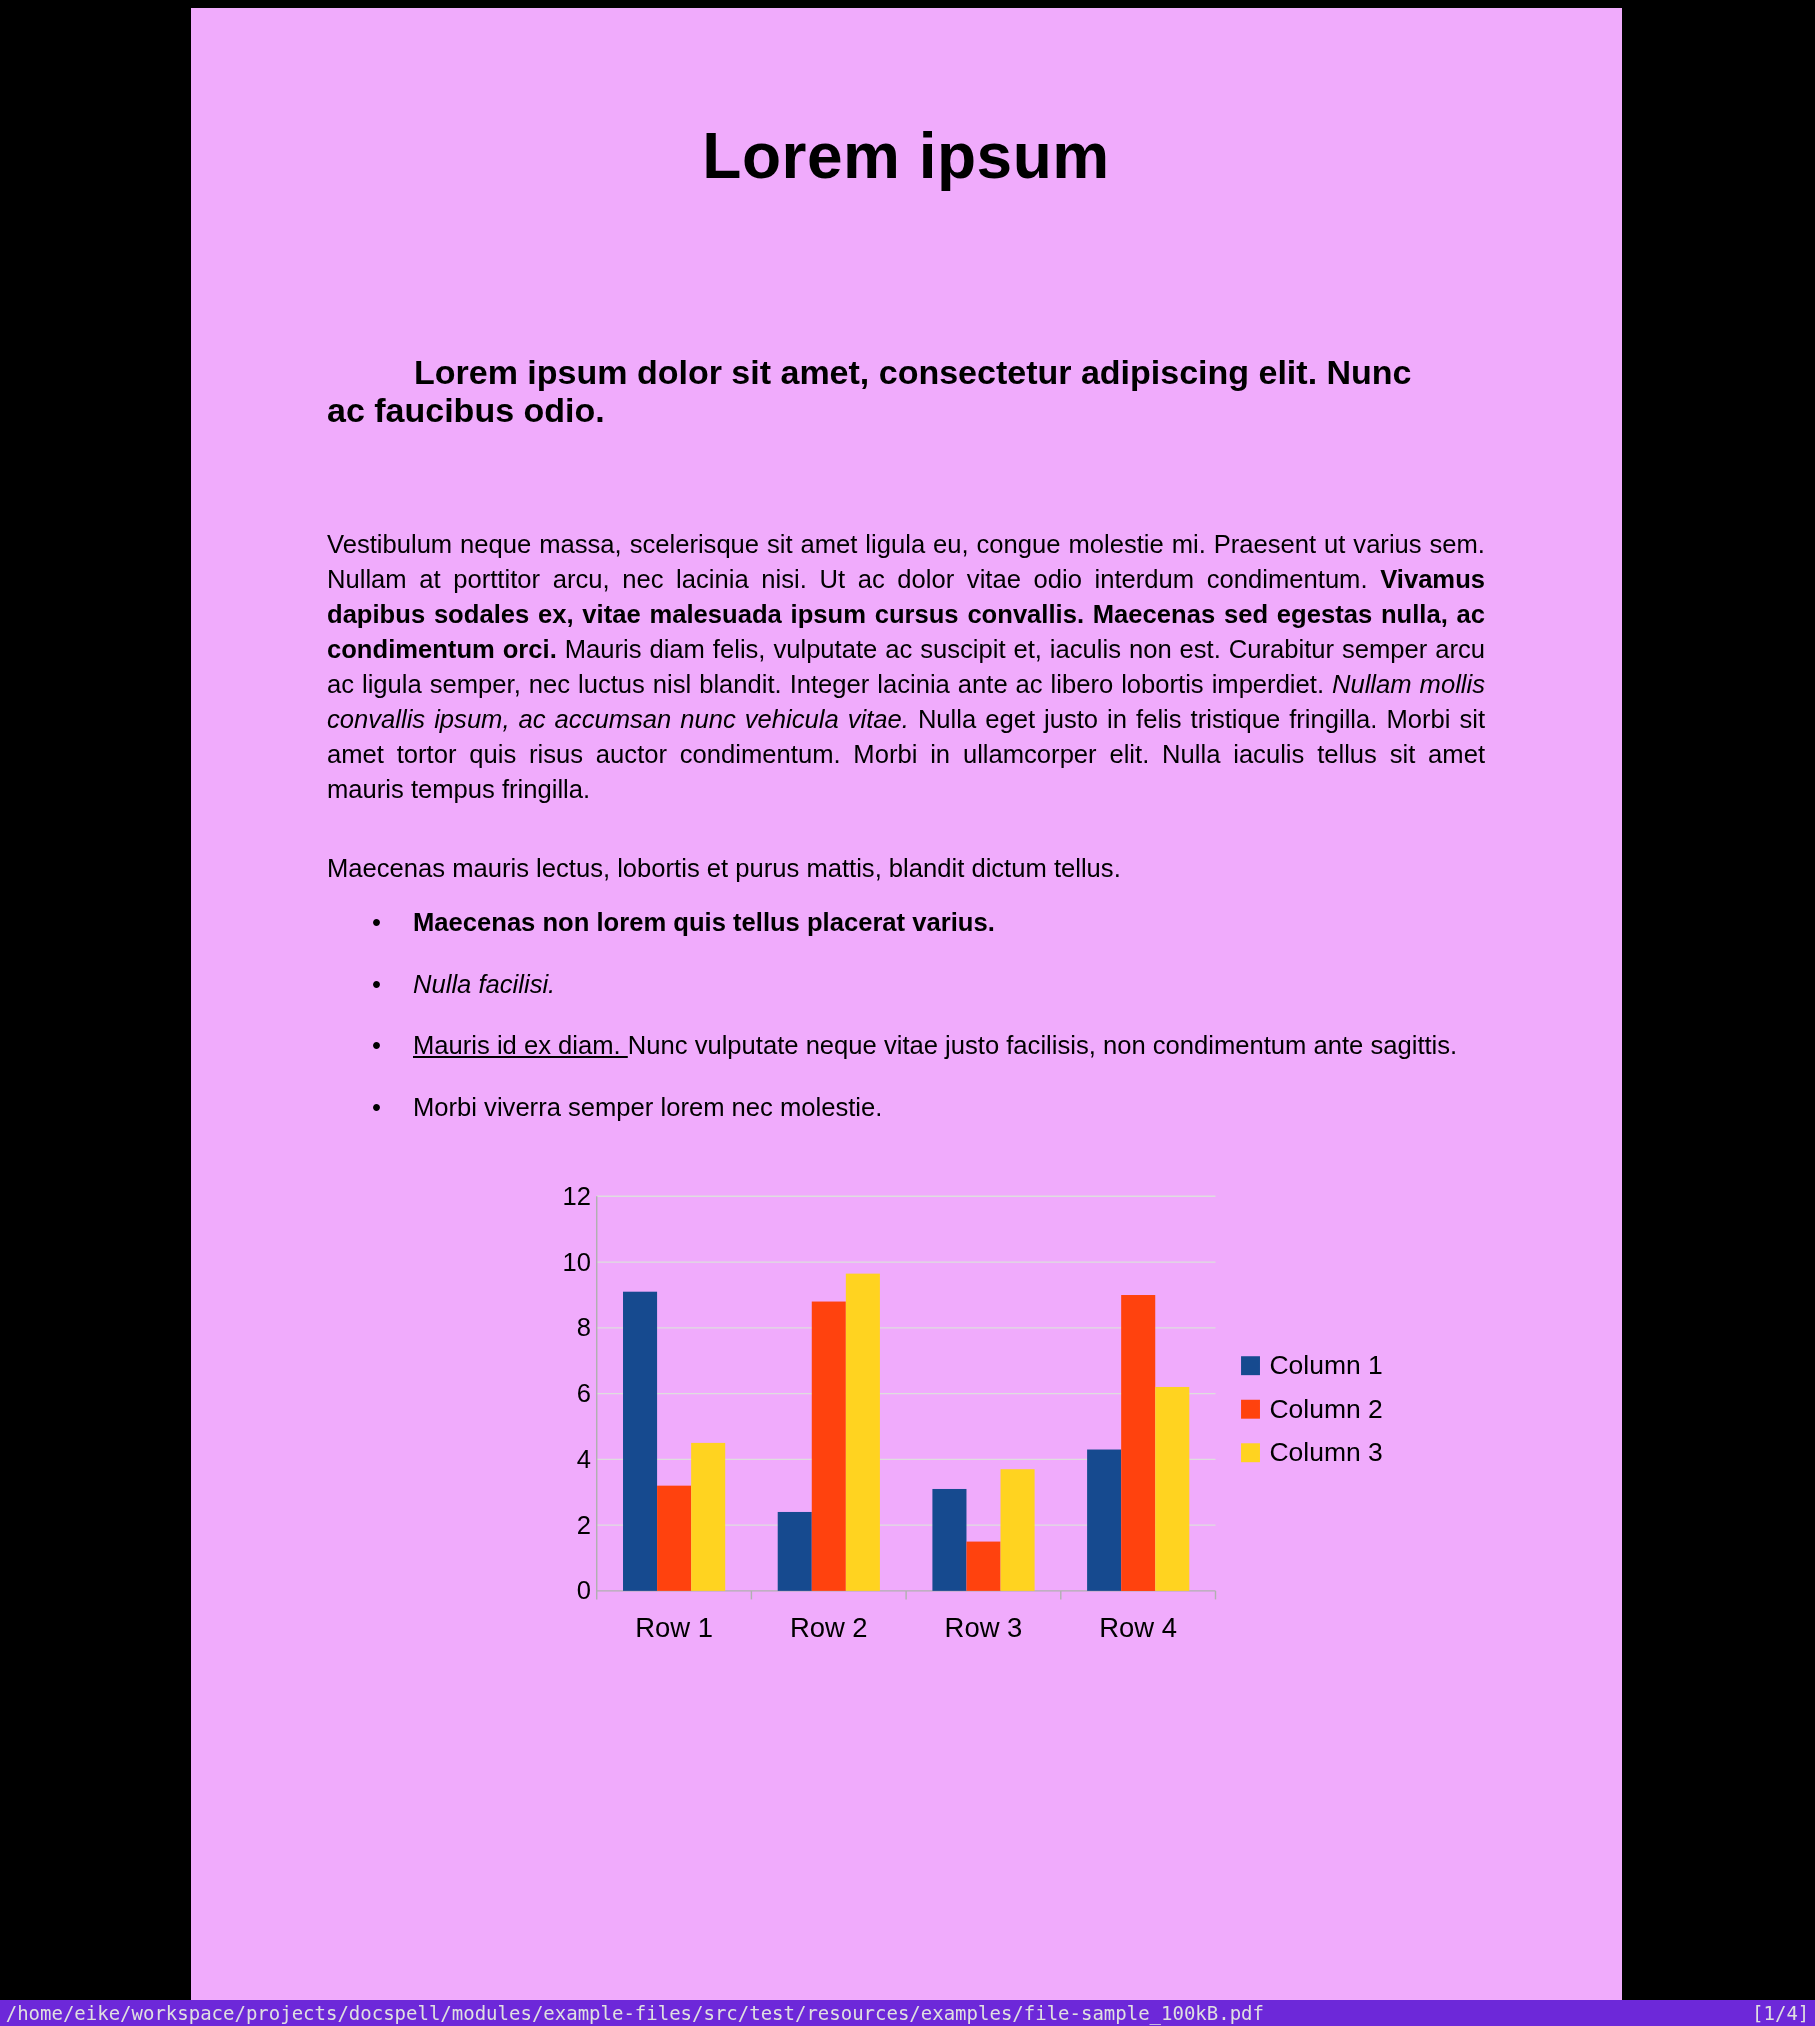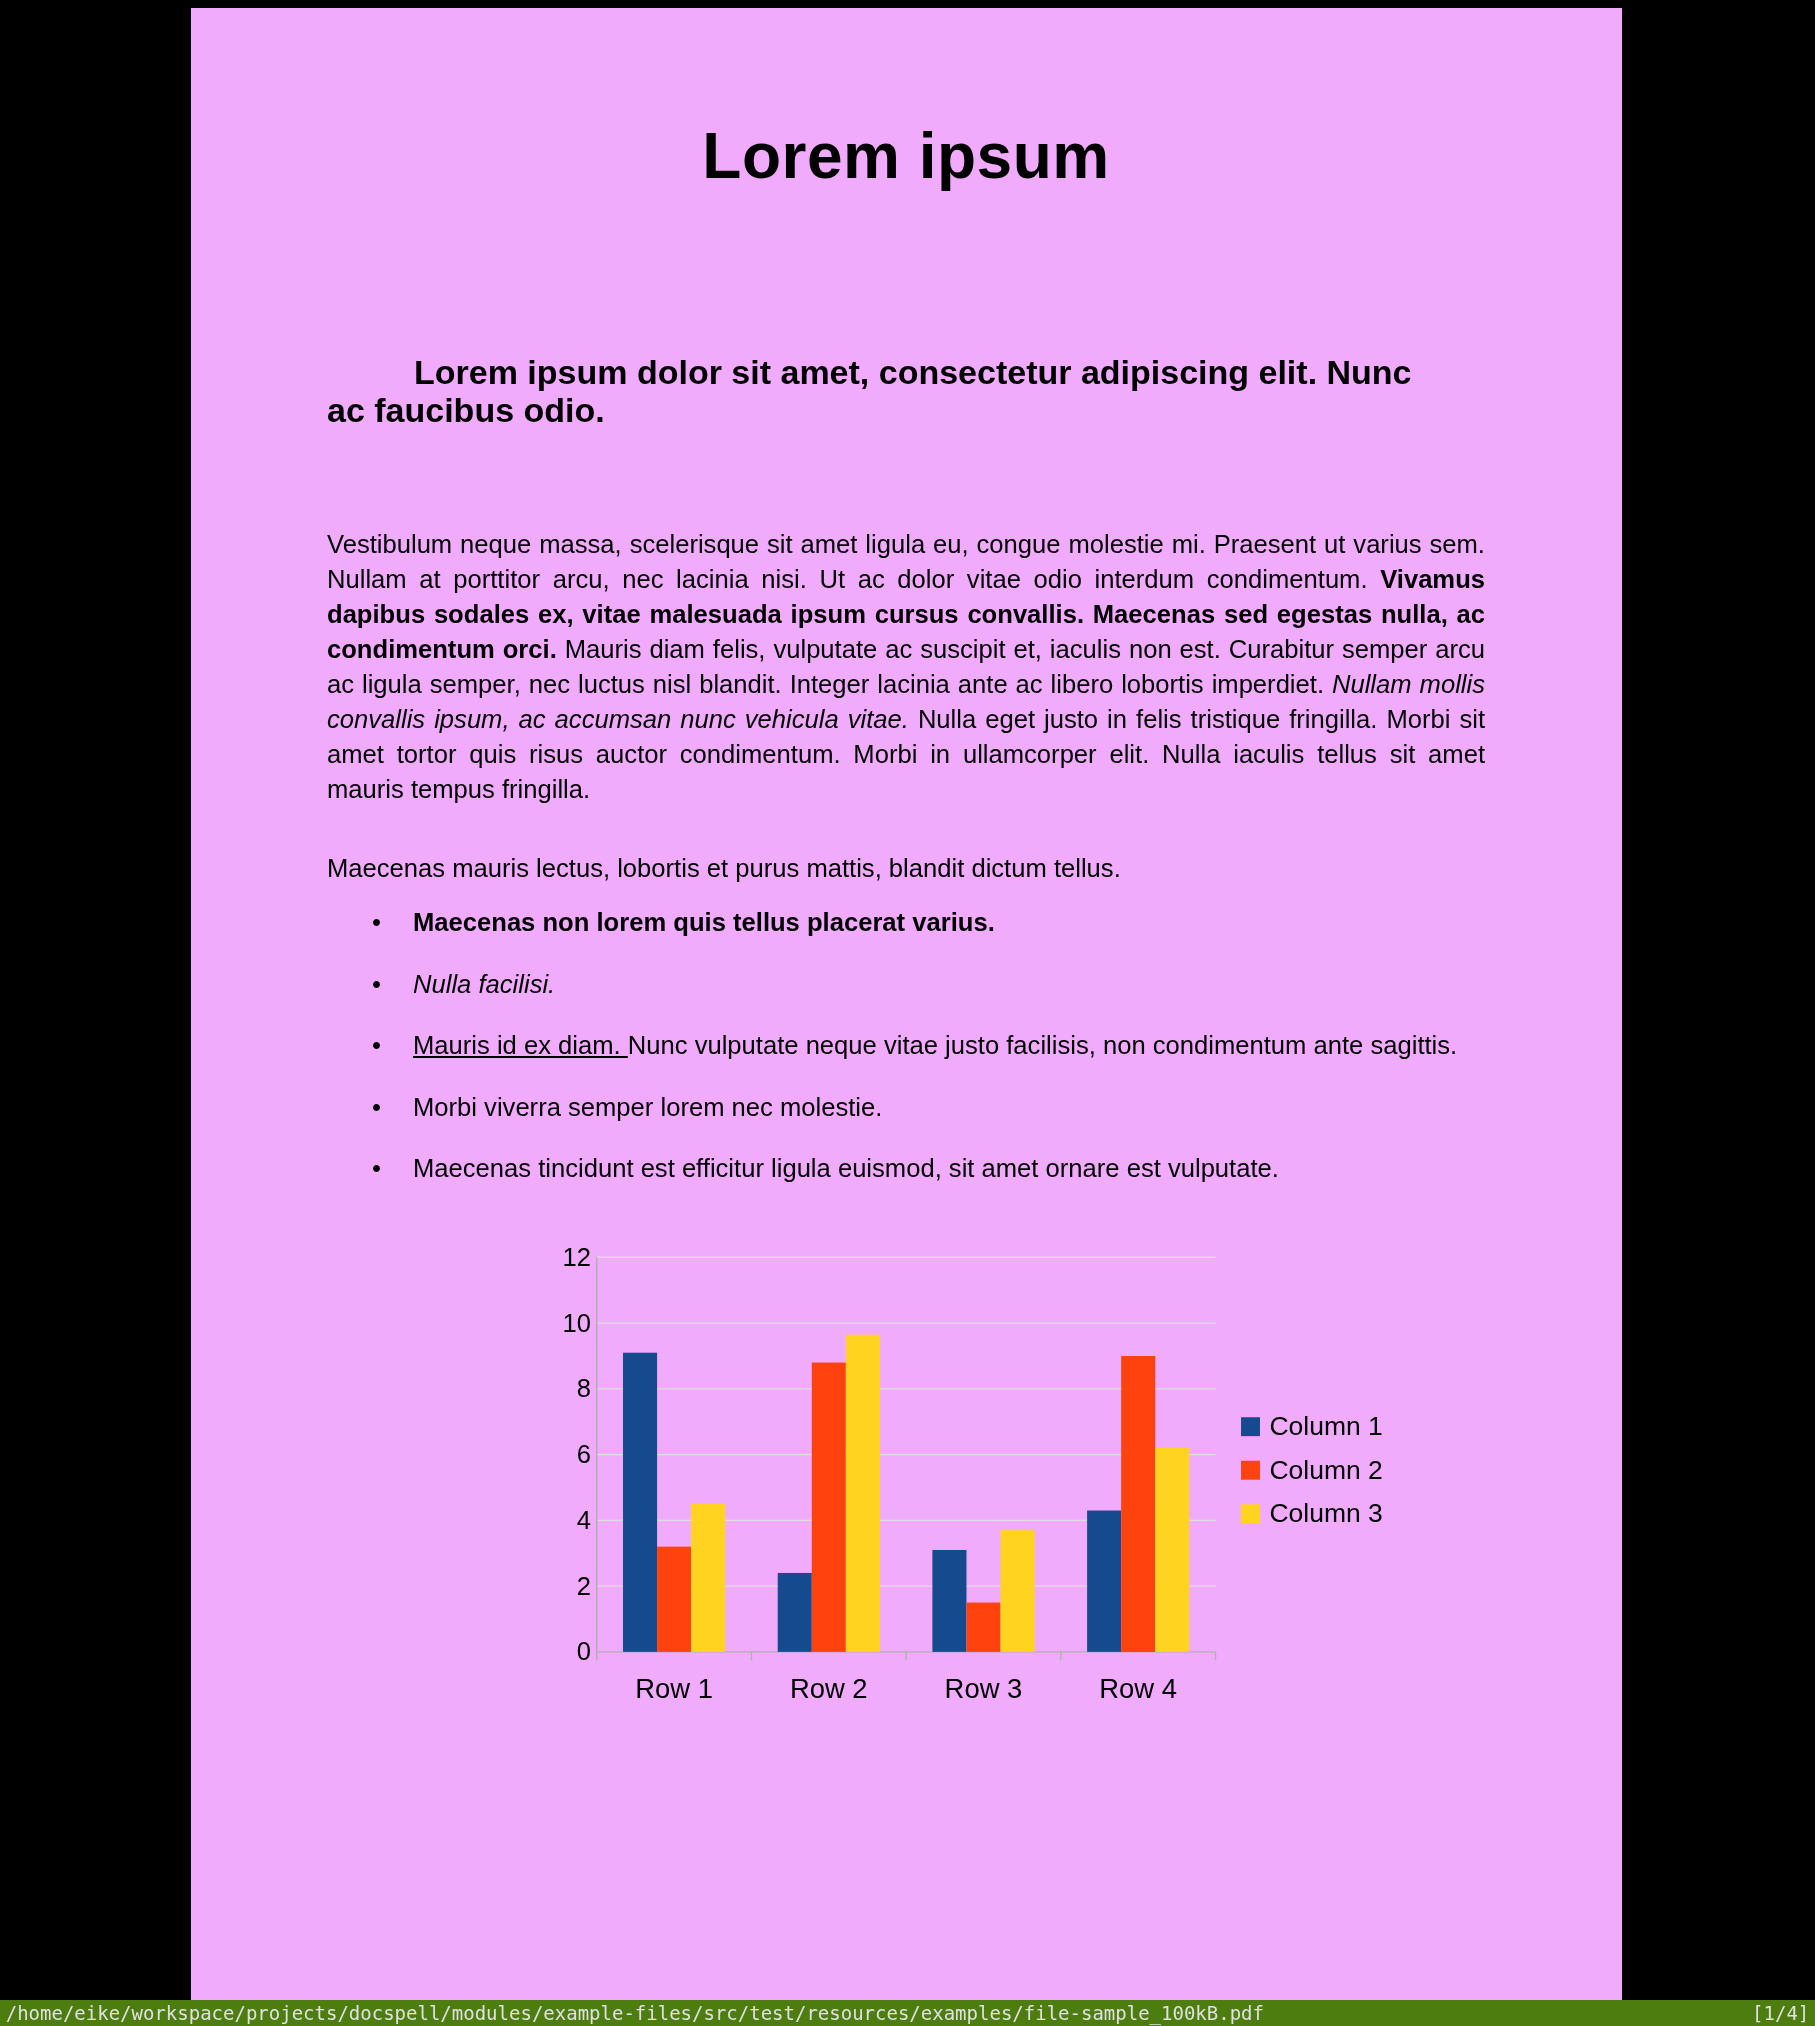--- a/index.html
+++ b/index.html
@@ -77,21 +77,21 @@
   }
   .chart svg { display:block; }
   .chart text {
     font-family:"Liberation Sans", sans-serif;
     fill:#000;
   }
   .statusbar {
     position:absolute;
     left:0; bottom:0;
     width:1815px; height:26.5px;
-    background:#4d7c0f;
+    background:#6d28d9;
     color:#e0e0e0;
     font-family:"DejaVu Sans Mono","Liberation Mono", monospace;
     font-size:19px;
     display:flex;
     align-items:center;
     justify-content:space-between;
     padding:0 5.7px;
     white-space:nowrap;
   }
 </style>
@@ -103,21 +103,20 @@
     <div class="content">
       <h1 class="doc-title">Lorem ipsum</h1>
       <h2 class="doc-heading">Lorem ipsum dolor sit amet, consectetur adipiscing elit. Nunc ac faucibus odio.</h2>
       <p class="body-par par-1" id="para1"><span class="seg-normal">Vestibulum neque massa, scelerisque sit amet ligula eu, congue molestie mi. Praesent ut varius sem. Nullam at porttitor arcu, nec lacinia nisi. Ut ac dolor vitae odio interdum condimentum. </span><span class="seg-bold">Vivamus dapibus sodales ex, vitae malesuada ipsum cursus convallis. Maecenas sed egestas nulla, ac condimentum orci. </span><span class="seg-normal">Mauris diam felis, vulputate ac suscipit et, iaculis non est. Curabitur semper arcu ac ligula semper, nec luctus nisl blandit. Integer lacinia ante ac libero lobortis imperdiet. </span><span class="seg-italic">Nullam mollis convallis ipsum, ac accumsan nunc vehicula vitae. </span><span class="seg-normal">Nulla eget justo in felis tristique fringilla. Morbi sit amet tortor quis risus auctor condimentum. Morbi in ullamcorper elit. Nulla iaculis tellus sit amet mauris tempus fringilla.</span></p>
       <p class="body-par par-2">Maecenas mauris lectus, lobortis et purus mattis, blandit dictum tellus.</p>
       <ul class="bullets" id="bullet-list">
           <li><span class="seg-bold">Maecenas non lorem quis tellus placerat varius.</span></li>
           <li><span class="seg-italic">Nulla facilisi.</span></li>
           <li><span class="seg-underline">Mauris id ex diam. </span><span class="seg-normal">Nunc vulputate neque vitae justo facilisis, non condimentum ante sagittis.</span></li>
           <li><span class="seg-normal">Morbi viverra semper lorem nec molestie.</span></li>
-          <li><span class="seg-normal">Maecenas tincidunt est efficitur ligula euismod, sit amet ornare est vulputate.</span></li>
         </ul>
       <figure class="chart">
         <svg id="chart-svg" width="1022" height="492" viewBox="0 0 1080 520">
             <line x1="211" y1="378.5" x2="865" y2="378.5" stroke="#dedede" stroke-width="1.5"></line>
             <line x1="211" y1="309" x2="865" y2="309" stroke="#dedede" stroke-width="1.5"></line>
             <line x1="211" y1="239.5" x2="865" y2="239.5" stroke="#dedede" stroke-width="1.5"></line>
             <line x1="211" y1="170" x2="865" y2="170" stroke="#dedede" stroke-width="1.5"></line>
             <line x1="211" y1="100.5" x2="865" y2="100.5" stroke="#dedede" stroke-width="1.5"></line>
             <line x1="211" y1="31" x2="865" y2="31" stroke="#dedede" stroke-width="1.5"></line>
             <line x1="211" y1="31" x2="211" y2="448" stroke="#b0b0b0" stroke-width="1.5"></line>

